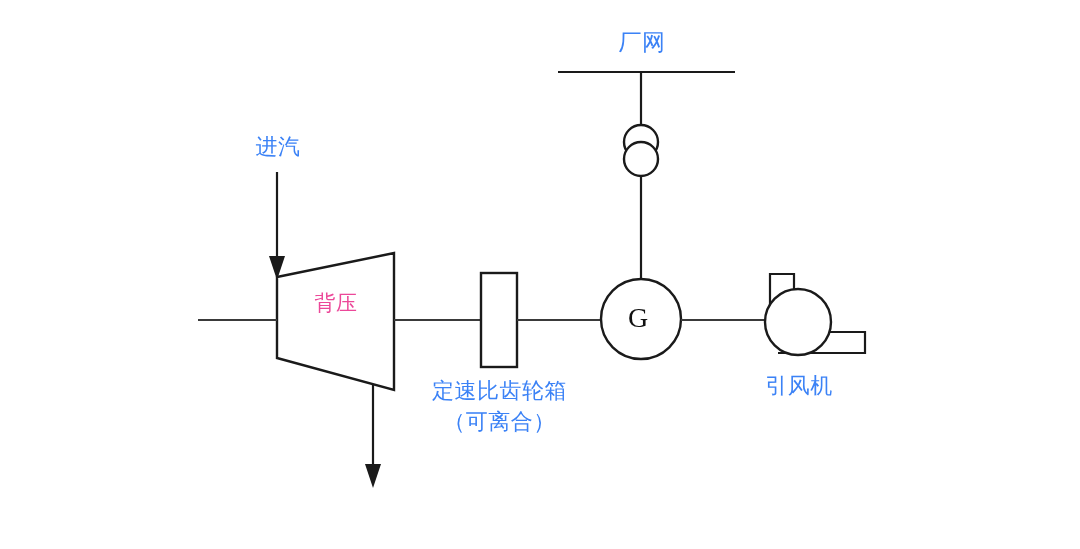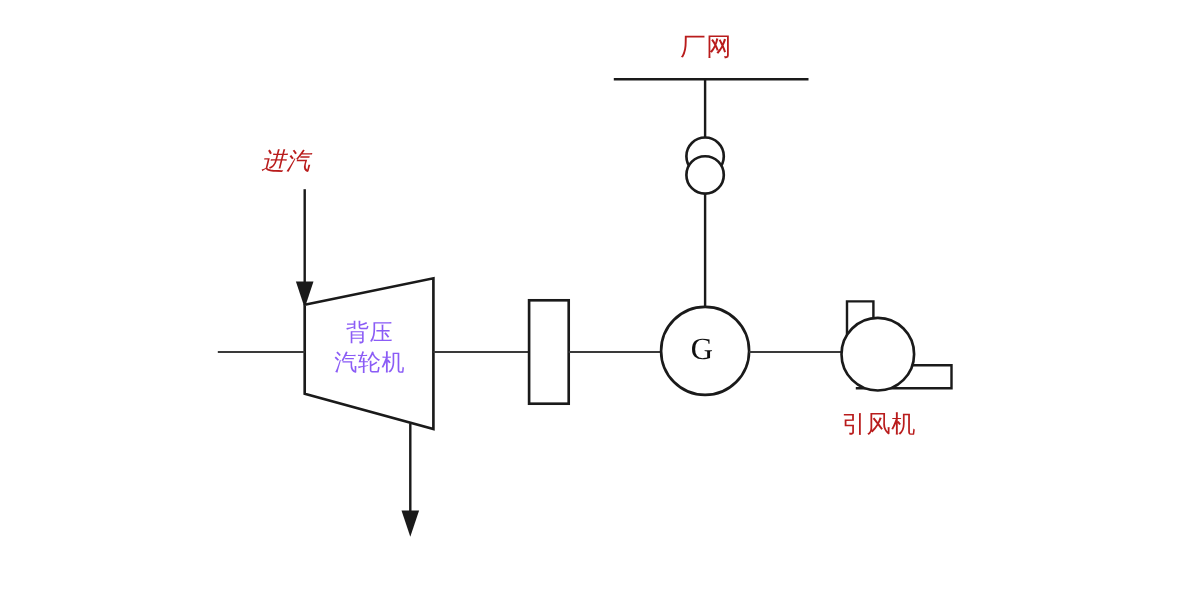--- a/index.html
+++ b/index.html
@@ -37,33 +37,33 @@
     stroke-width: 2;
   }
   .shape-fill {
     fill: #ffffff;
     stroke: #1a1a1a;
     stroke-width: 2.4;
     stroke-linejoin: miter;
   }
   .label {
     position: absolute;
-    color: #b91c1c;
+    color: #3b82f6;
     font-size: 22px;
     line-height: 1.28;
     white-space: pre;
     text-align: center;
     letter-spacing: 0.5px;
   }
   .label.big {
     font-size: 23px;
   }
   .label.inner {
     font-size: 21px;
-    color: #8b5cf6;
+    color: #ec4899;
   }
   .gen-letter {
     position: absolute;
     font-size: 28px;
     color: #111111;
     font-family: "Liberation Serif", "DejaVu Serif", serif;
   }
 </style>
 </head>
 <body>
@@ -104,25 +104,26 @@
     <path class="stroke" d="M 770,320 L 770,274 L 794,274 L 794,292"></path>
 
     <path class="stroke" d="M 820,332 L 865,332 L 865,353 L 778,353"></path>
 
     <circle class="shape-fill" cx="798" cy="322" r="33"></circle>
 
   </svg>
 
   <div class="label big" style="left:607px; top:28px; width:70px;">厂网</div>
 
-  <div class="label" style="left:224px; top:133px; width:72px;font-style:italic;">进汽</div>
+  <div class="label" style="left:242px; top:133px; width:72px;">进汽</div>
 
   <div class="label inner" style="left:296px; top:290px; width:80px;">背压</div>
-  <div class="label inner" style="left:285px; top:317px; width:102px;">汽轮机</div>
 
+  <div class="label" style="left:422px; top:377px; width:155px;">定速比齿轮箱</div>
+  <div class="label" style="left:422px; top:408px; width:155px;">（可离合）</div>
 
   <div class="gen-letter" style="left:628px; top:302px;">G</div>
 
 
   <div class="label" style="left:758px; top:372px; width:82px;">引风机</div>
 
 
 </div>
 
 </body></html>

